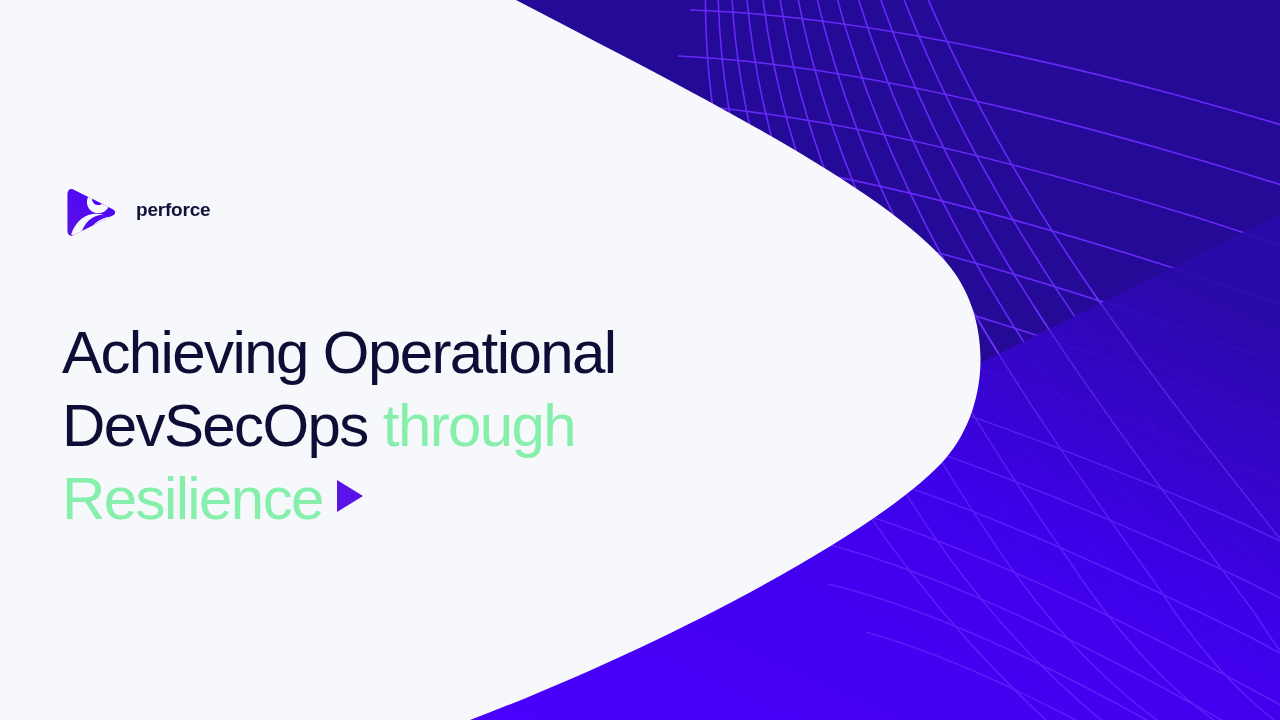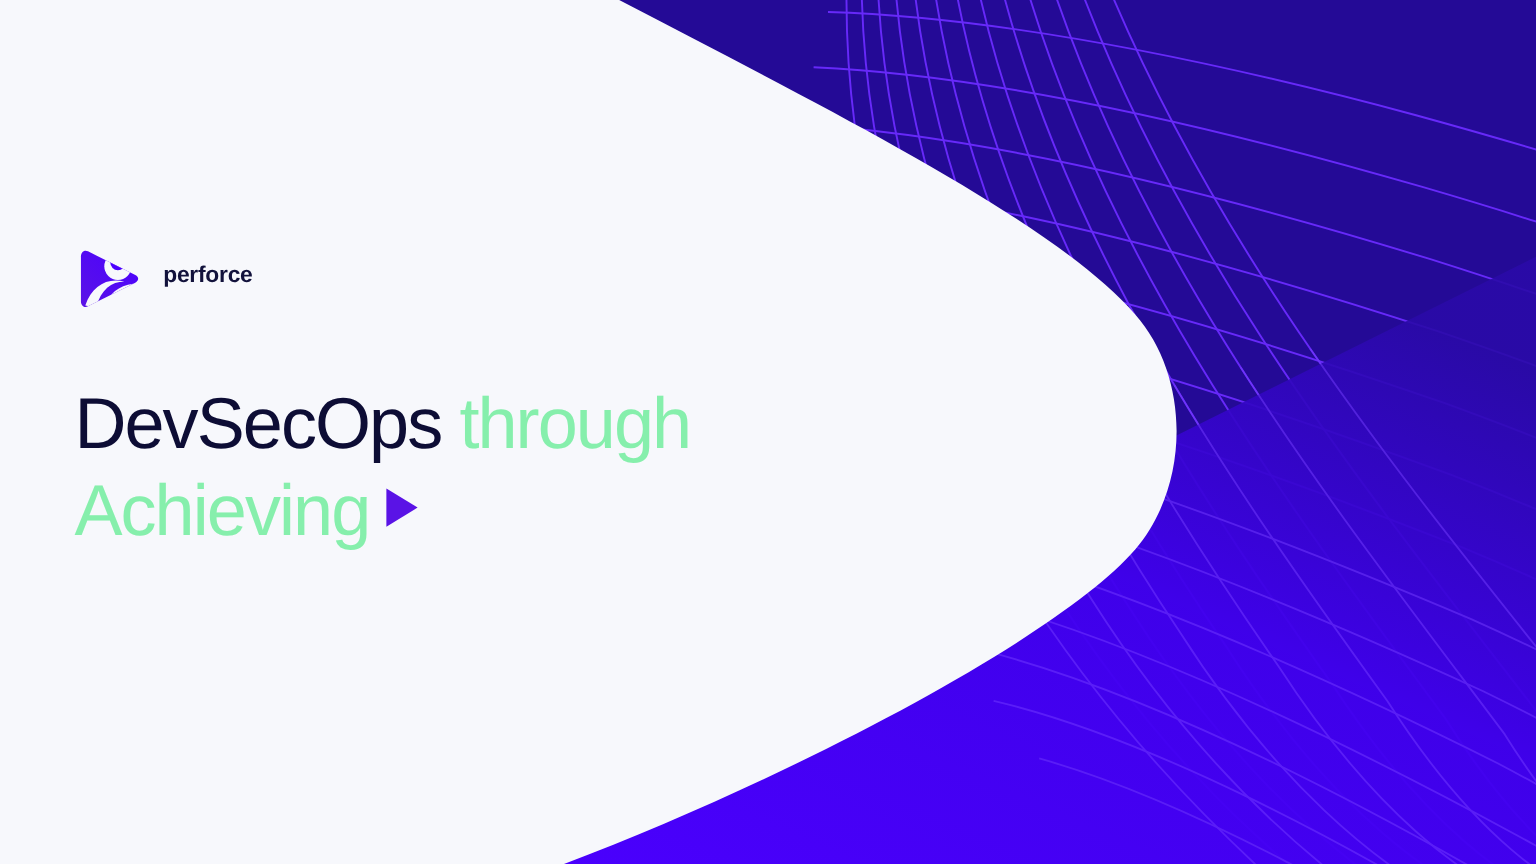--- a/index.html
+++ b/index.html
@@ -43,21 +43,20 @@
     width:700px; height:720px;
   }
 
   
   .logo {
     position:absolute;
     left:62px; top:182px;
     display:flex;
     align-items:center;
     gap:14px;
-    margin-top:20px;
   }
   .logo-mark {
     width:58px; height:58px;
     flex:0 0 58px;
     display:block;
   }
   .logo-words {
     display:flex;
     flex-direction:column;
     justify-content:center;
@@ -215,22 +214,23 @@
           <path d="M 10 58 C 16 40 30 32 46 36 C 34 36 24 44 20 60 Z" fill="#F7F8FC"></path>
           <path d="M 28 62 C 30 48 40 40 54 38 C 44 44 38 52 37 64 Z" fill="#F7F8FC"></path>
         </g>
       </svg>
       <div class="logo-words">
         <span class="logo-perforce">perforce</span>
       </div>
     </div>
 
     <h1 class="headline">
+      <span class="line">Achieving Operational</span>
       <span class="line">
         <span>DevSecOps </span><span class="accent">through</span>
       </span>
       <span class="line">
-        <span class="accent">Achieving</span><span class="play-tri"></span>
+        <span class="accent">Resilience</span><span class="play-tri"></span>
       </span>
     </h1>
 
   </div>
 </div>
 
 </body></html>

